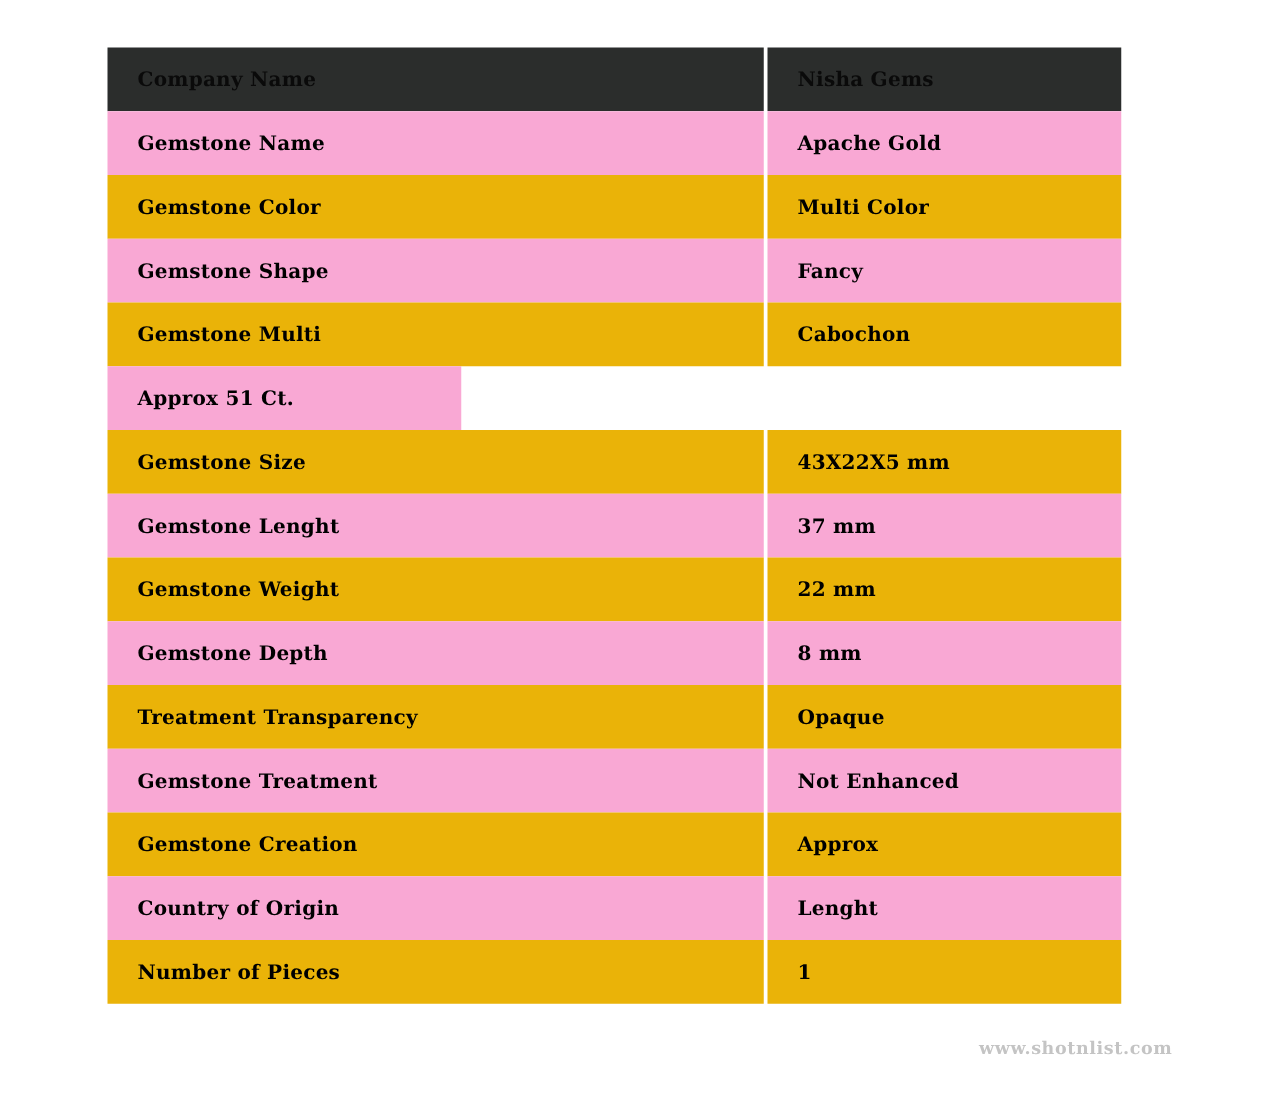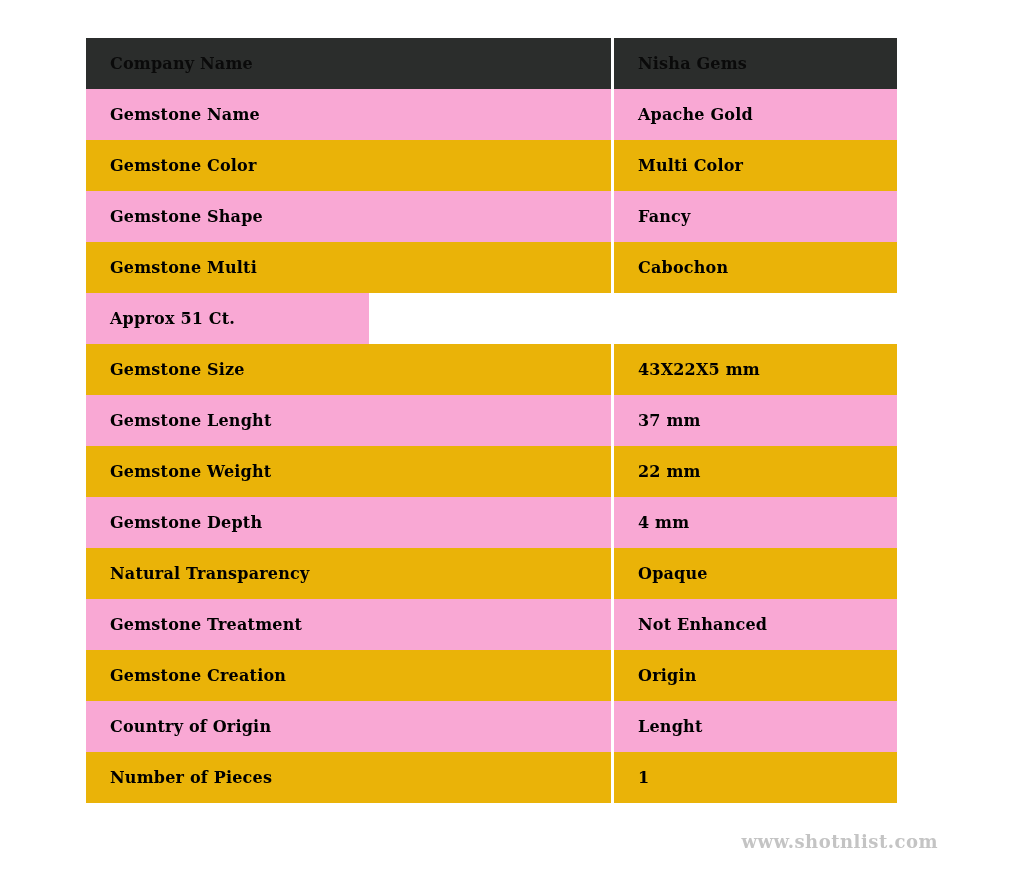--- a/index.html
+++ b/index.html
@@ -46,21 +46,21 @@
     color: #0a0a0a;
   }
   .spec-row.alt .spec-cell { background: #f9a8d4; }
   .spec-row.plain .spec-cell { background: #eab308; }
   .watermark {
     position: absolute;
     top: 831px;
     left: 86px;
     width: 852px;
     text-align: right;
-    font-size: 18px;
+    font-size: 14px;
     font-weight: bold;
     color: #c4c4c4;
     letter-spacing: 0.5px;
   }
 </style>
 </head>
 <body>
 
 <div class="page">
 
@@ -105,36 +105,36 @@
     <div class="spec-cell value-cell">37 mm</div>
   </div>
 
   <div class="spec-row plain">
     <div class="spec-cell label-cell">Gemstone Weight</div>
     <div class="spec-cell value-cell">22 mm</div>
   </div>
 
   <div class="spec-row alt">
     <div class="spec-cell label-cell">Gemstone Depth</div>
-    <div class="spec-cell value-cell">4 mm</div>
+    <div class="spec-cell value-cell">8 mm</div>
   </div>
 
   <div class="spec-row plain">
-    <div class="spec-cell label-cell">Natural Transparency</div>
+    <div class="spec-cell label-cell">Treatment Transparency</div>
     <div class="spec-cell value-cell">Opaque</div>
   </div>
 
   <div class="spec-row alt">
     <div class="spec-cell label-cell">Gemstone Treatment</div>
     <div class="spec-cell value-cell">Not Enhanced</div>
   </div>
 
   <div class="spec-row plain">
     <div class="spec-cell label-cell">Gemstone Creation</div>
-    <div class="spec-cell value-cell">Origin</div>
+    <div class="spec-cell value-cell">Approx</div>
   </div>
 
   <div class="spec-row alt">
     <div class="spec-cell label-cell">Country of Origin</div>
     <div class="spec-cell value-cell">Lenght</div>
   </div>
 
   <div class="spec-row plain">
     <div class="spec-cell label-cell">Number of Pieces</div>
     <div class="spec-cell value-cell">1</div>

